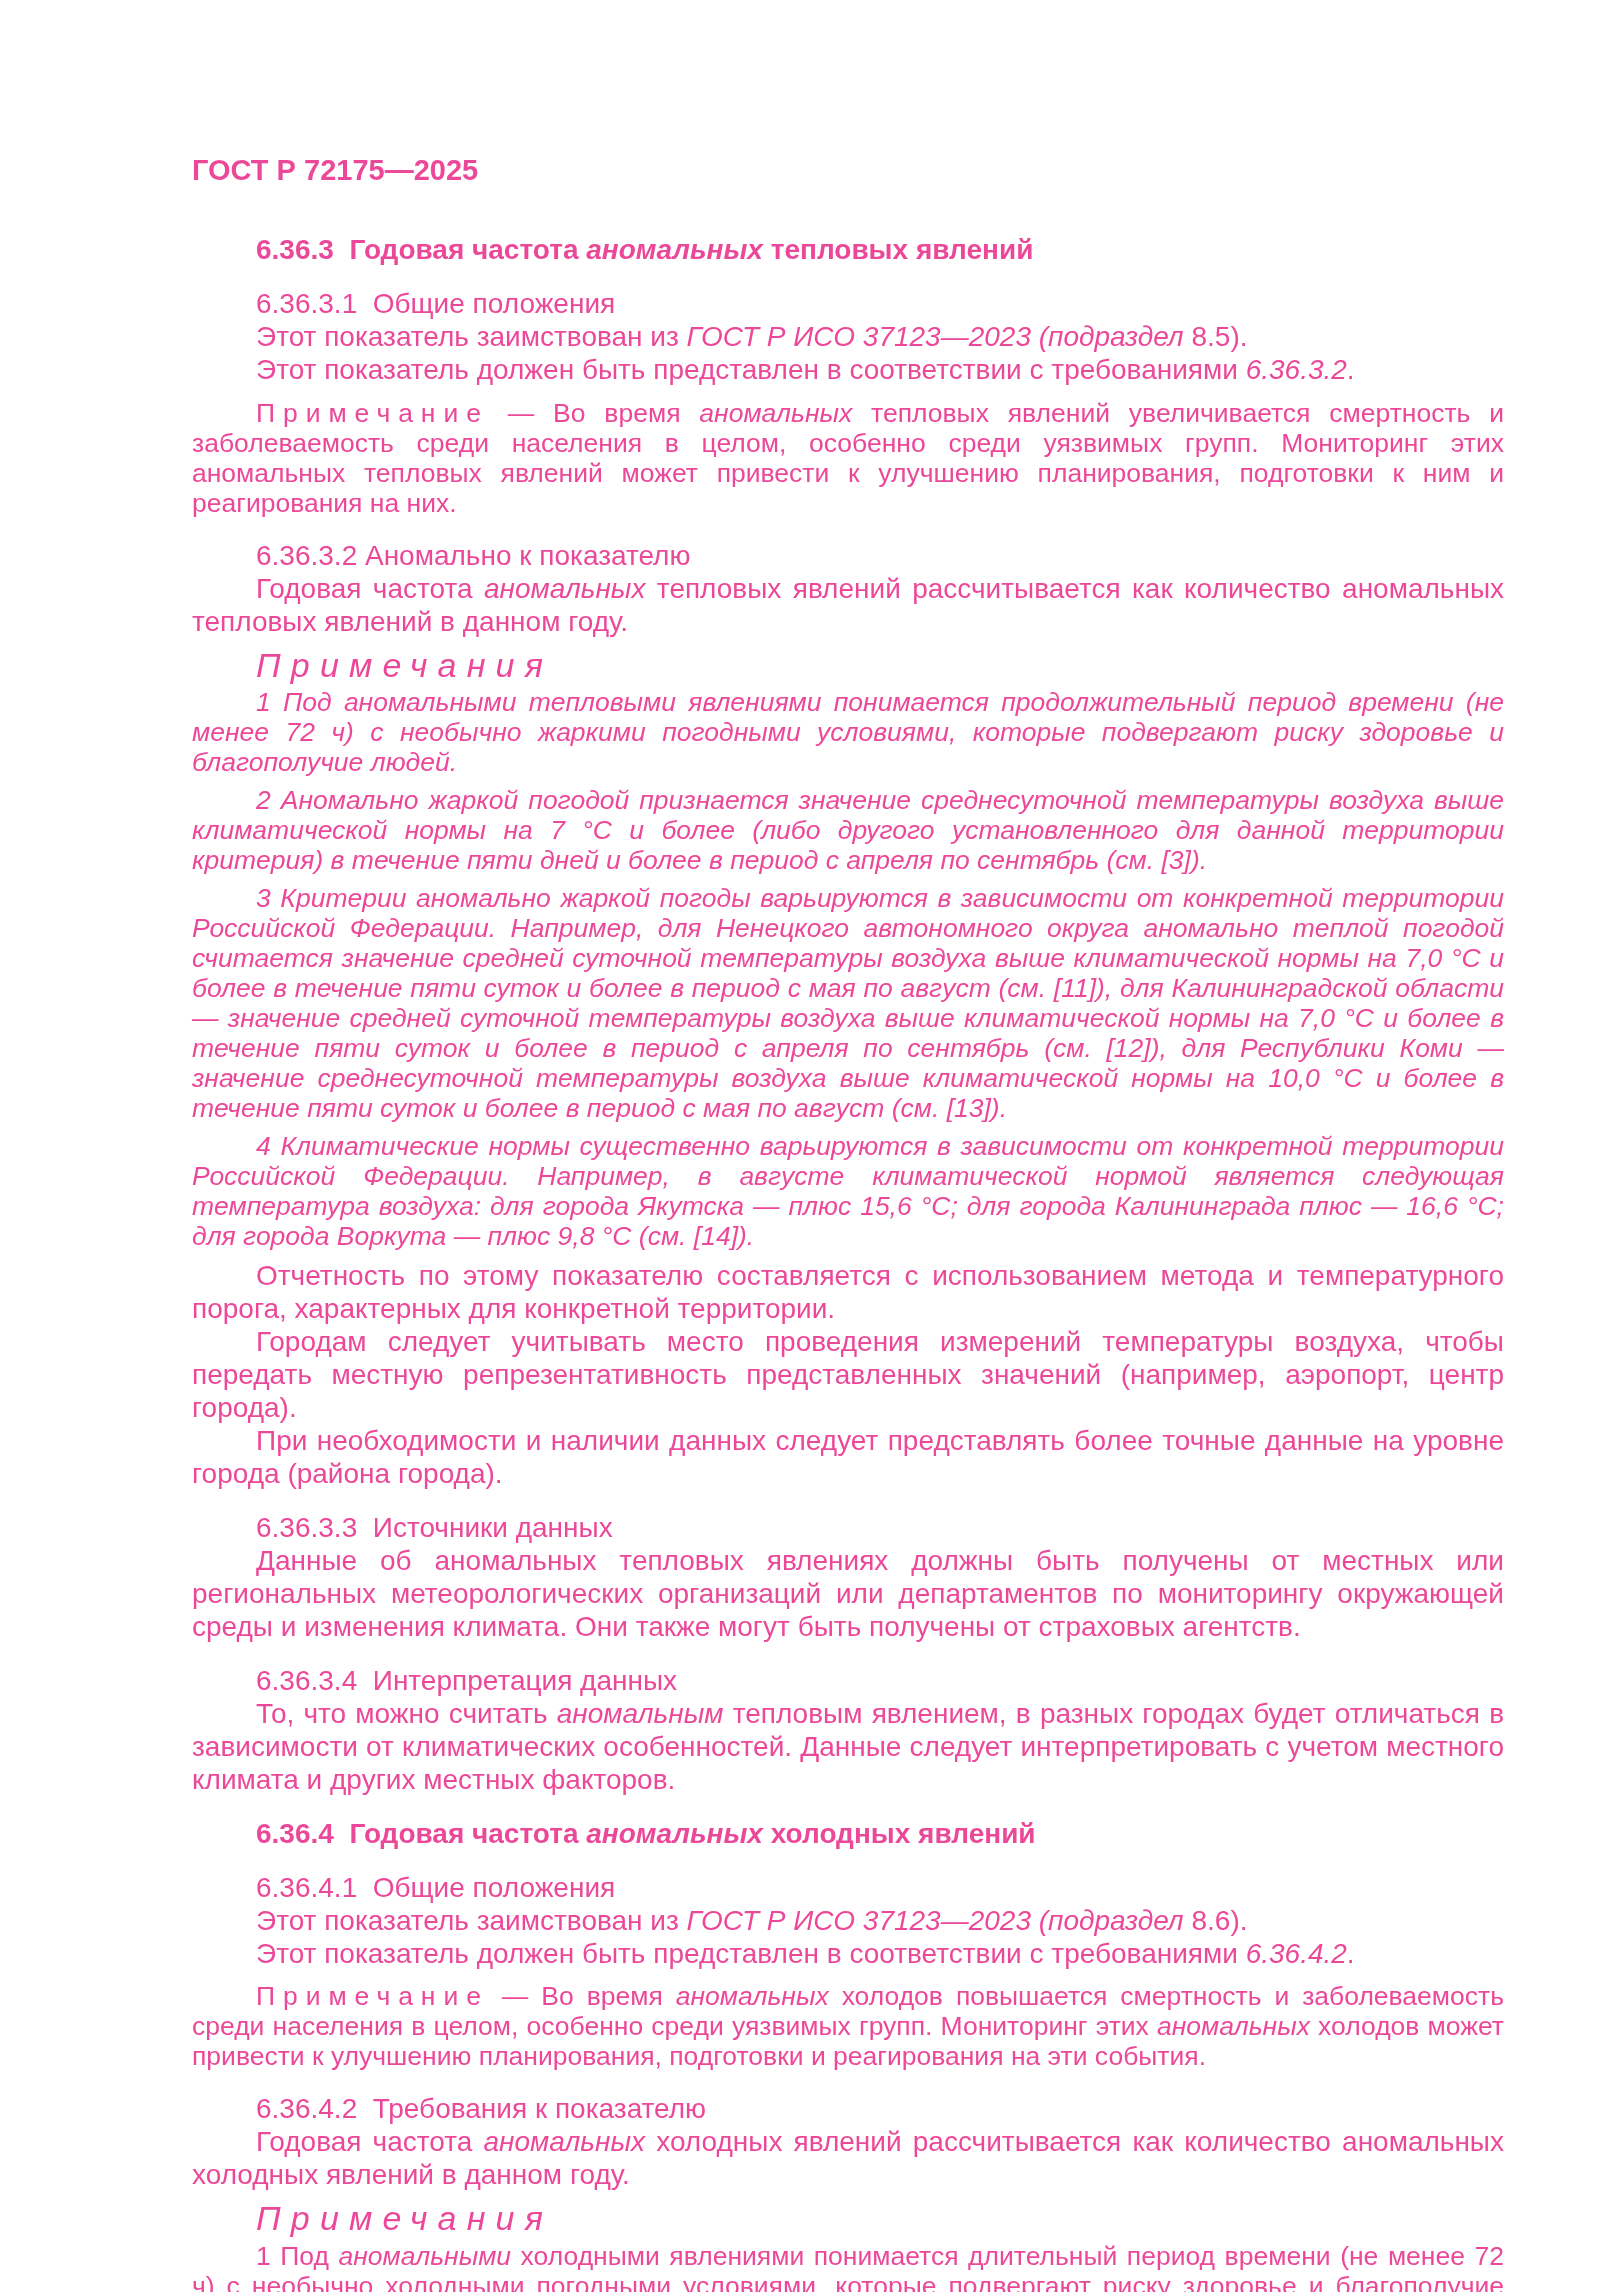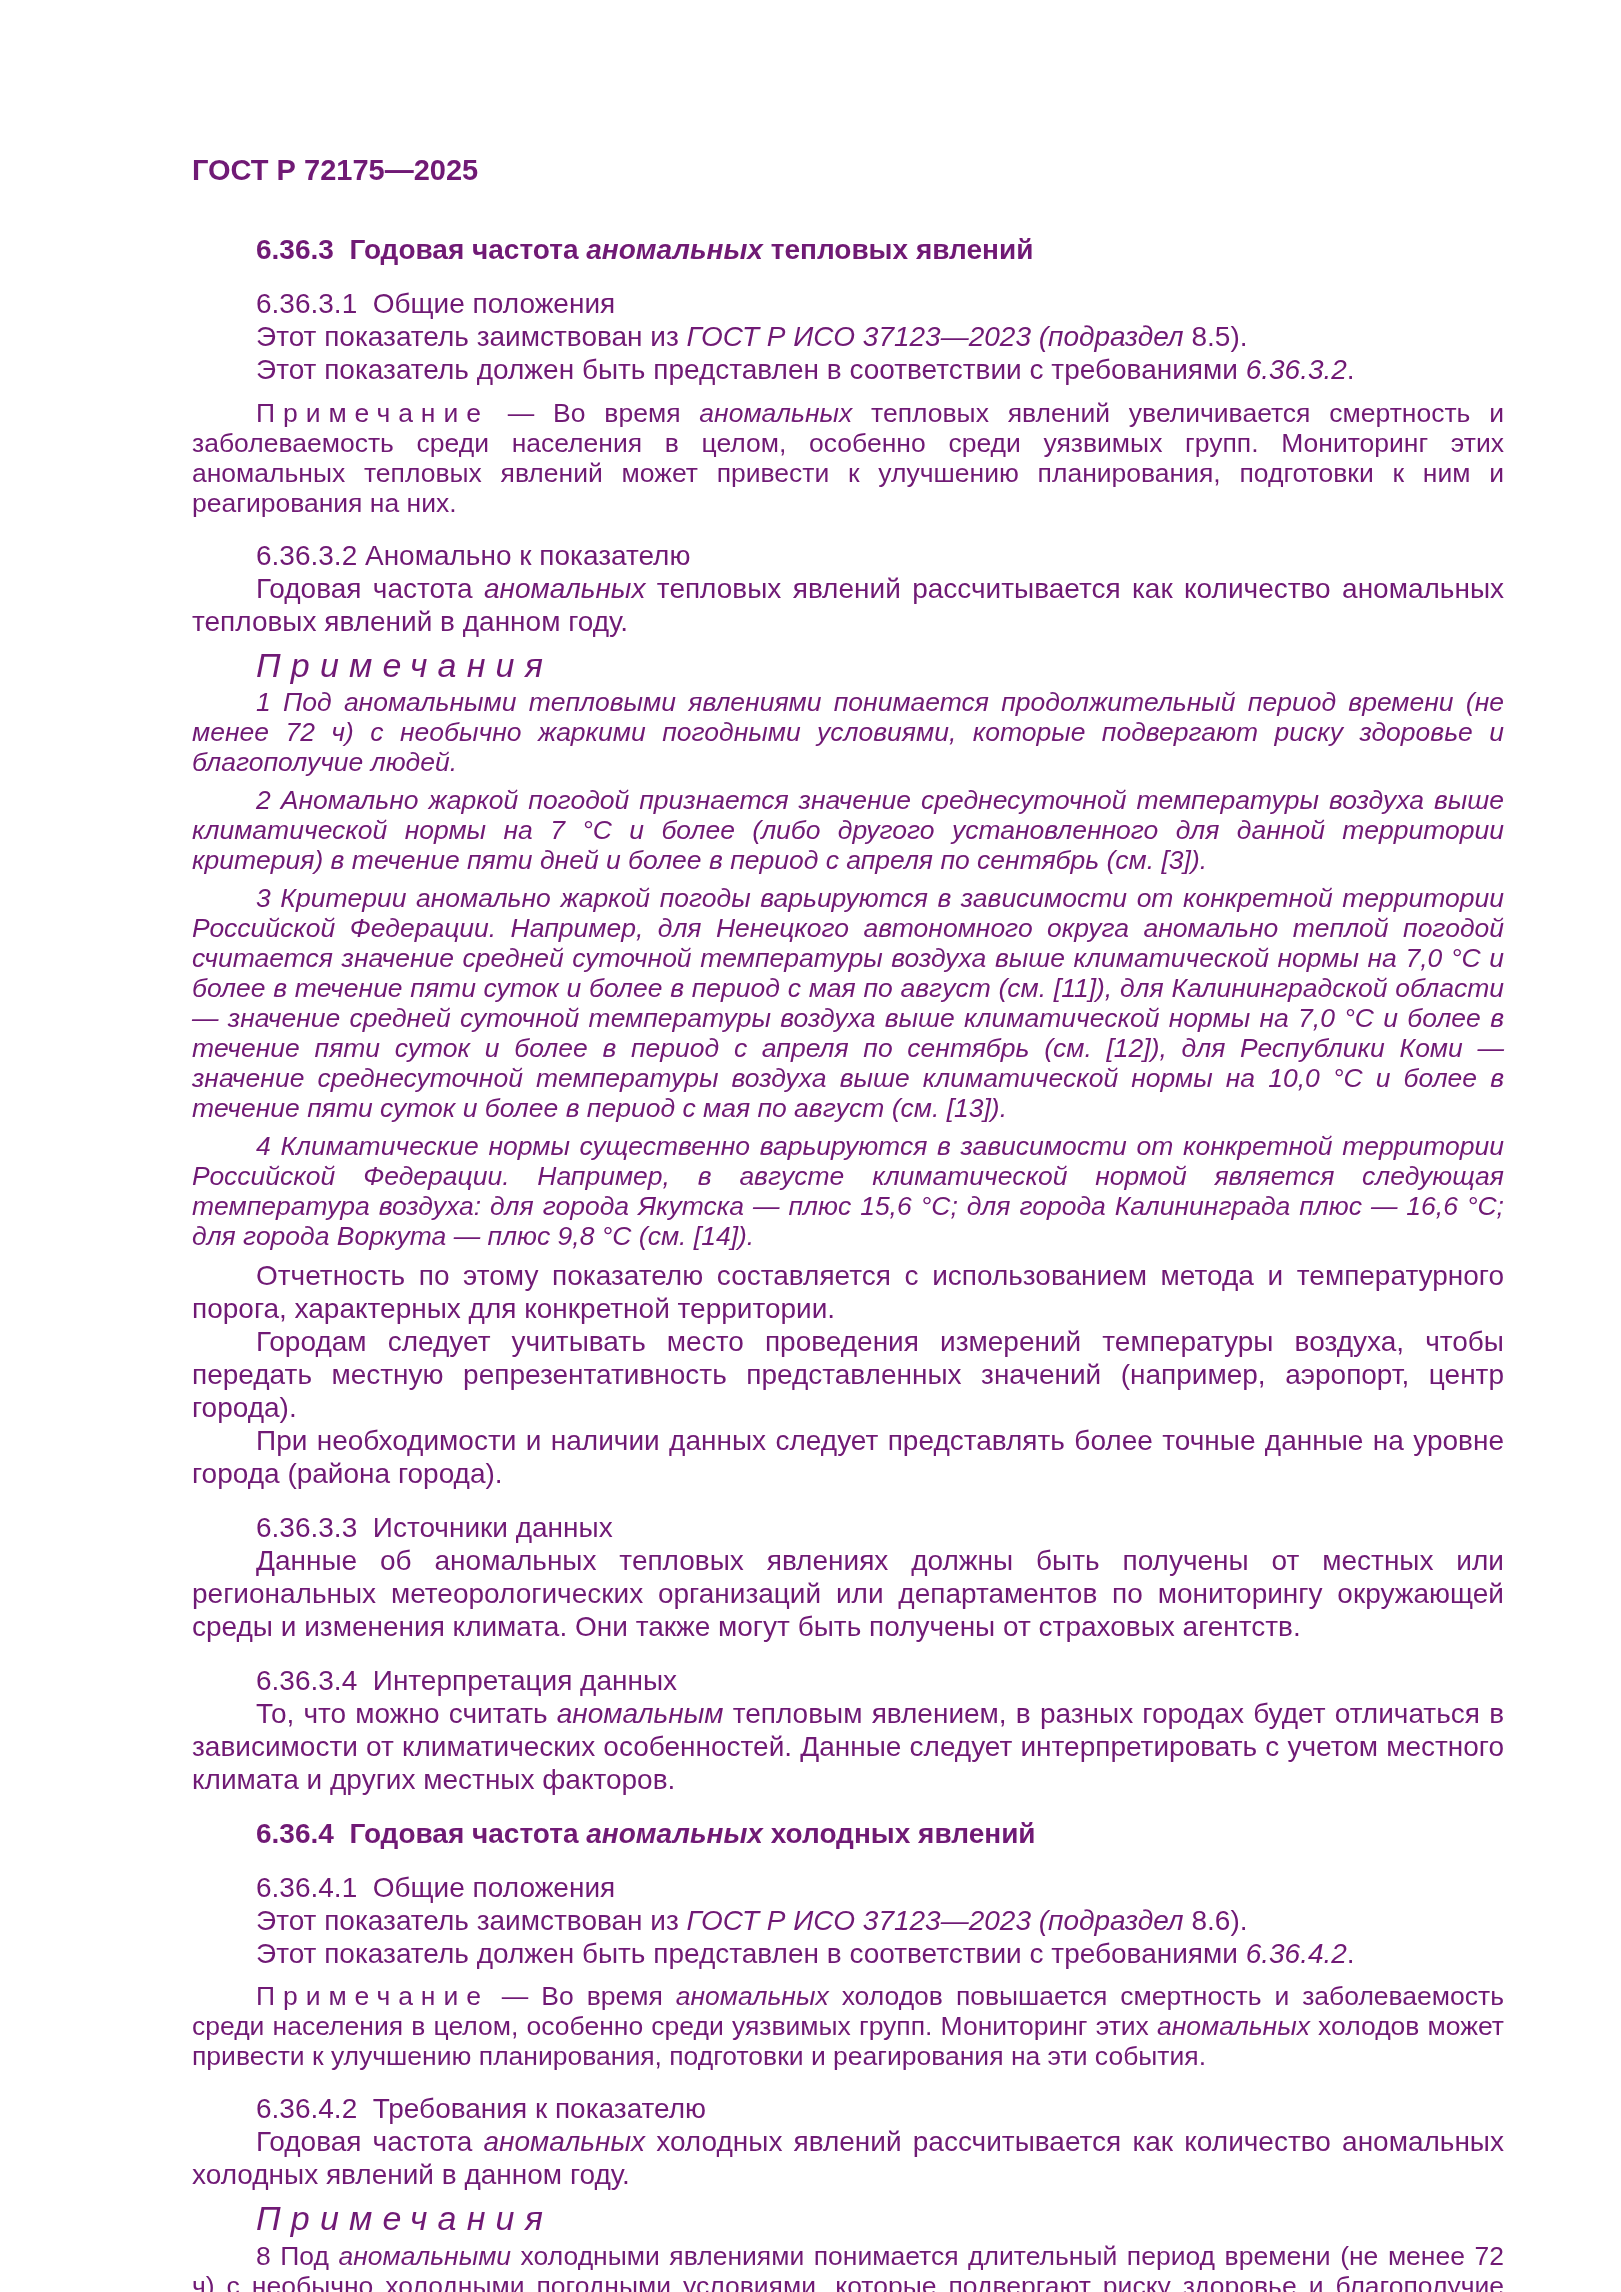--- a/index.html
+++ b/index.html
@@ -2,21 +2,21 @@
 <html lang="ru"><head>
 <meta charset="utf-8">
 <style>
   html, body { margin: 0; padding: 0; background: #ffffff; }
   .page {
     position: relative;
     width: 1621px;
     height: 2293px;
     box-sizing: border-box;
     background: #ffffff;
-    color: #701a75;
+    color: #ec4899;
     font-family: "Liberation Sans", "DejaVu Sans", sans-serif;
     padding: 153px 117px 0 192px;
     overflow: hidden;
   }
   .doc-header {
     font-size: 29px;
     line-height: 35px;
     font-weight: bold;
     margin: 0 0 45px 0;
   }
@@ -122,20 +122,20 @@
     <p class="p"><span>Этот показатель должен быть представлен в соответствии с требованиями </span><span class="it">6.36.4.2</span><span>.</span></p>
 
     <p class="note"><span class="spaced">Примечание</span><span> — Во время </span><span class="it">аномальных</span><span> холодов повышается смертность и заболеваемость среди населения в целом, особенно среди уязвимых групп. Мониторинг этих </span><span class="it">аномальных</span><span> холодов может привести к улучшению планирования, подготовки и реагирования на эти события.</span></p>
 
     <p class="h">6.36.4.2&nbsp; Требования к показателю</p>
 
     <p class="p"><span>Годовая частота </span><span class="it">аномальных</span><span> холодных явлений рассчитывается как количество аномальных холодных явлений в данном году.</span></p>
 
     <p class="note-hdr spaced">Примечания</p>
 
-    <p class="note-item"><span>8 Под </span><span class="it">аномальными</span><span> холодными явлениями понимается длительный период времени (не менее 72 ч) с необычно холодными погодными условиями, которые подвергают риску здоровье и благополучие человека.</span></p>
+    <p class="note-item"><span>1 Под </span><span class="it">аномальными</span><span> холодными явлениями понимается длительный период времени (не менее 72 ч) с необычно холодными погодными условиями, которые подвергают риску здоровье и благополучие человека.</span></p>
 
   </main>
 
   <p class="page-number">30</p>
 
 </div>
 
 
 </body></html>

